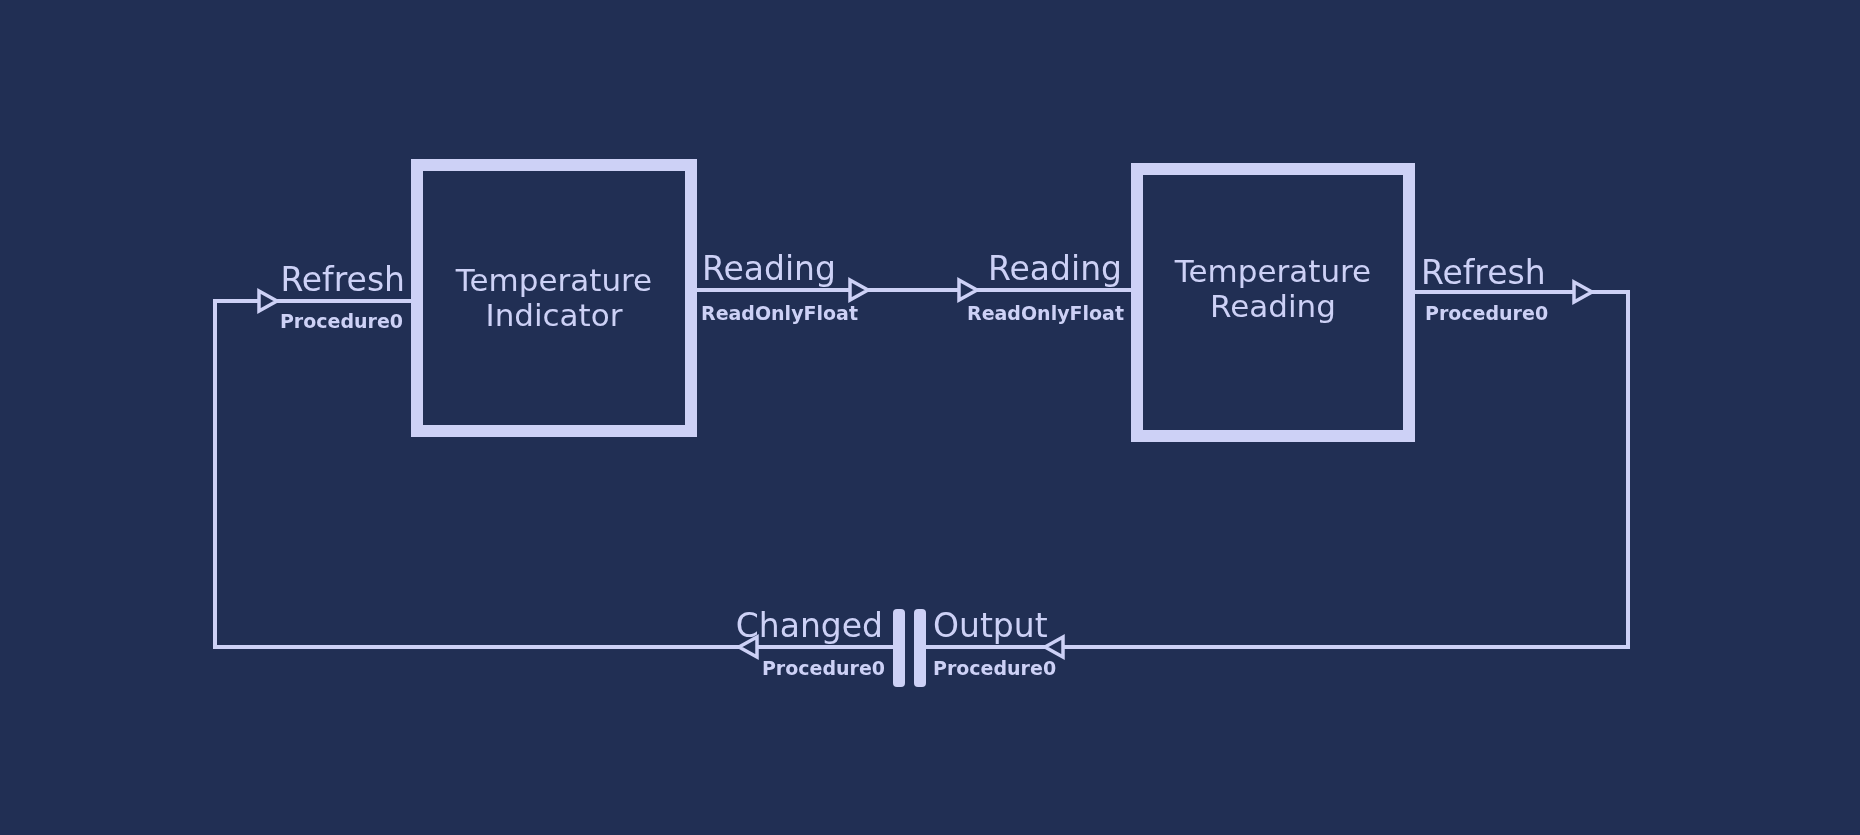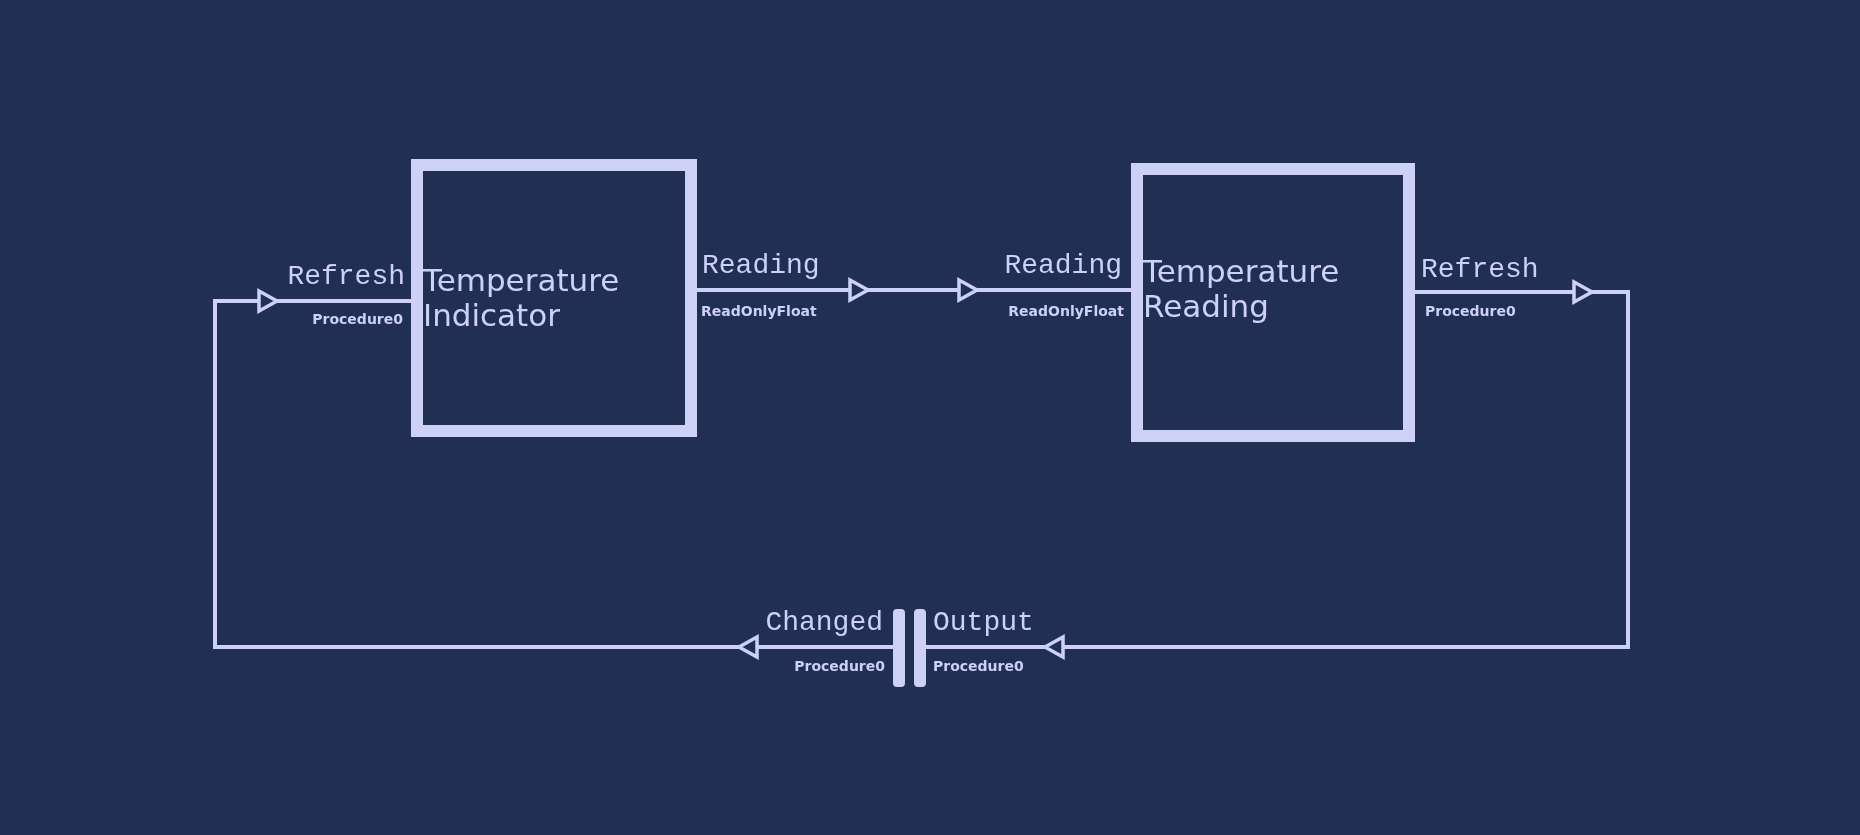--- a/index.html
+++ b/index.html
@@ -23,42 +23,41 @@
   .wire-h, .wire-v { position: absolute; background: var(--foreground); }
   .wire-h { height: 4px; }
   .wire-v { width: 4px; }
   
   .node {
     position: absolute;
     border: 12px solid var(--foreground);
     background: var(--background);
     display: flex;
     flex-direction: column;
-    align-items: flex-start;
+    align-items: center;
     justify-content: center;
     text-align: center;
   }
   .node-title {
     font-size: 31px;
     line-height: 35px;
     color: var(--foreground);
     white-space: nowrap;
   }
   
   .port-label {
     position: absolute;
-    font-size: 28px;
+    font-size: 33px;
     line-height: 1;
     white-space: nowrap;
     color: var(--foreground);
-    font-family: Liberation Mono, monospace;
   }
   .port-type {
     position: absolute;
-    font-size: 14px;
+    font-size: 19px;
     font-weight: bold;
     line-height: 1;
     white-space: nowrap;
     color: var(--foreground);
   }
   .arrow { position: absolute; width: 26px; height: 28px; }
   .bar {
     position: absolute;
     width: 12px;
     height: 78px;

